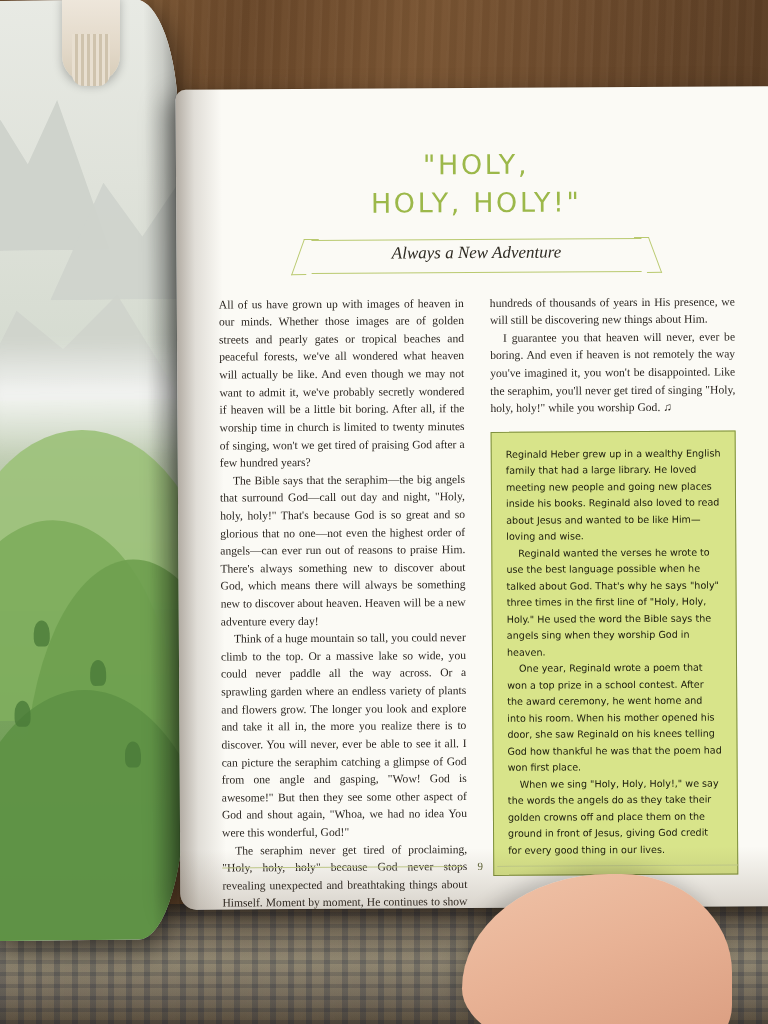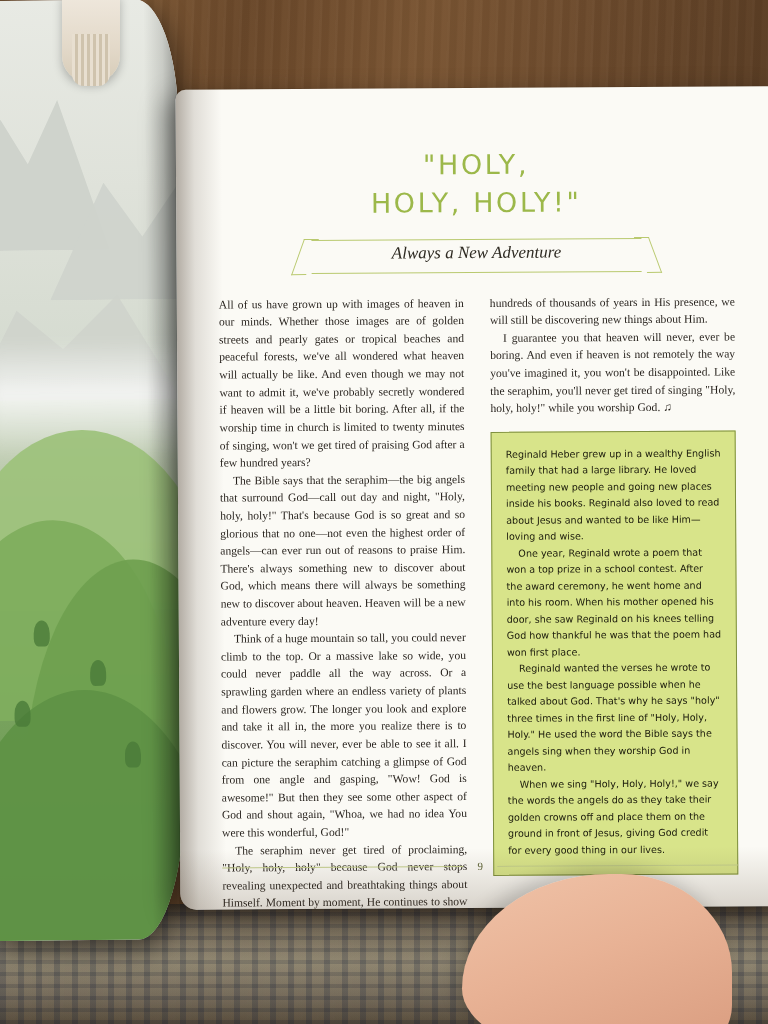--- a/index.html
+++ b/index.html
@@ -348,22 +348,22 @@
           <p>Think of a huge mountain so tall, you could never climb to the top. Or a massive lake so wide, you could never paddle all the way across. Or a sprawling garden where an endless variety of plants and flowers grow. The longer you look and explore and take it all in, the more you realize there is to discover. You will never, ever be able to see it all. I can picture the seraphim catching a glimpse of God from one angle and gasping, "Wow! God is awesome!" But then they see some other aspect of God and shout again, "Whoa, we had no idea You were this wonderful, God!"</p>
           <p>The seraphim never get tired of proclaiming, "Holy, holy, holy" because God never stops revealing unexpected and breathtaking things about Himself. Moment by moment, He continues to show new aspects of His beauty, His holiness, and His love. Even after spending</p>
         </div>
 
         <div class="col">
           <p class="first">hundreds of thousands of years in His presence, we will still be discovering new things about Him.</p>
           <p>I guarantee you that heaven will never, ever be boring. And even if heaven is not remotely the way you've imagined it, you won't be disappointed. Like the seraphim, you'll never get tired of singing "Holy, holy, holy!" while you worship God. ♫</p>
 
           <div class="sidebar-box">
             <p class="first">Reginald Heber grew up in a wealthy English family that had a large library. He loved meeting new people and going new places inside his books. Reginald also loved to read about Jesus and wanted to be like Him—loving and wise.</p>
+            <p>Reginald wanted the verses he wrote to use the best language possible when he talked about God. That's why he says "holy" three times in the first line of "Holy, Holy, Holy." He used the word the Bible says the angels sing when they worship God in heaven.</p>
             <p>One year, Reginald wrote a poem that won a top prize in a school contest. After the award ceremony, he went home and into his room. When his mother opened his door, she saw Reginald on his knees telling God how thankful he was that the poem had won first place.</p>
-            <p>Reginald wanted the verses he wrote to use the best language possible when he talked about God. That's why he says "holy" three times in the first line of "Holy, Holy, Holy." He used the word the Bible says the angels sing when they worship God in heaven.</p>
             <p>When we sing "Holy, Holy, Holy!," we say the words the angels do as they take their golden crowns off and place them on the ground in front of Jesus, giving God credit for every good thing in our lives.</p>
           </div>
         </div>
       </div>
     </div>
 
     <div class="page-footer">
       <div class="rule"></div>
       <div class="num">9</div>
       <div class="rule"></div>

